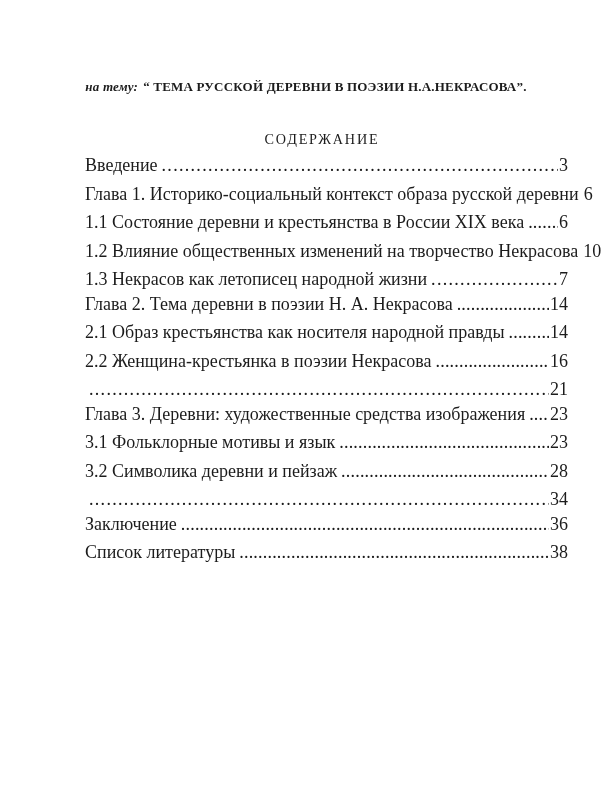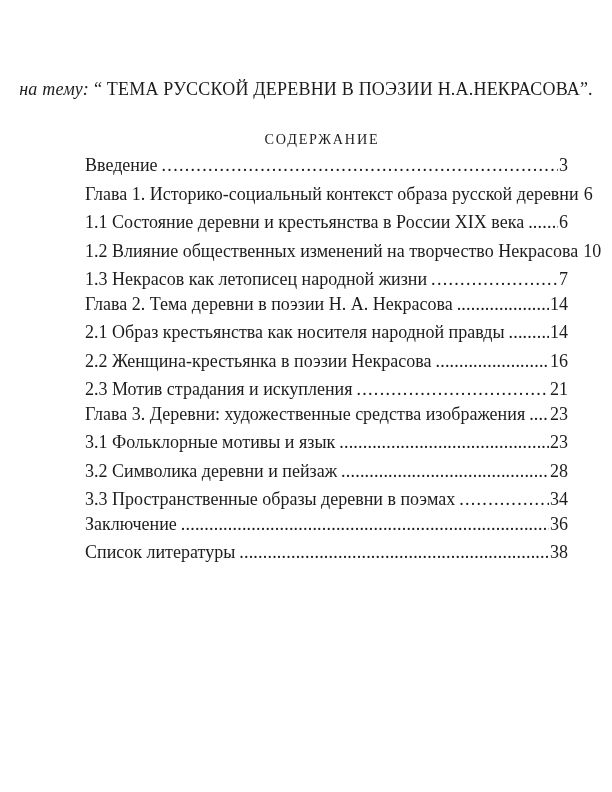--- a/index.html
+++ b/index.html
@@ -15,22 +15,22 @@
     overflow: hidden;
     font-family: "Liberation Serif", "DejaVu Serif", serif;
     color: #1c1c1c;
   }
   .doc-title {
     position: absolute;
     top: 79px;
     left: 0;
     width: 100%;
     text-align: center;
-    font-size: 18px;
-    font-weight: 400;
+    font-size: 13px;
+    font-weight: 700;
     white-space: nowrap;
     letter-spacing: 0.2px;
   }
   .doc-title .title-prefix {
     font-style: italic;
     margin-right: 5px;
   }
   .toc-heading {
     position: absolute;
     top: 131px;
@@ -131,21 +131,20 @@
       <span class="page-num">14</span>
     </div>
 
     <div class="toc-row">
       <span class="label">2.2 Женщина-крестьянка в поэзии Некрасова</span>
       <span class="leader">........................................................................................................................................................................................................................................</span>
       <span class="page-num">16</span>
     </div>
 
     <div class="toc-row">
-      <span class="label">2.3 Мотив страдания и искупления</span>
       <span class="leader wide">........................................................................................................................................................................................................................................</span>
       <span class="page-num">21</span>
     </div>
 
     <div class="toc-row tight">
       <span class="label">Глава 3. Деревни: художественные средства изображения</span>
       <span class="leader">........................................................................................................................................................................................................................................</span>
       <span class="page-num">23</span>
     </div>
 
@@ -155,21 +154,20 @@
       <span class="page-num">23</span>
     </div>
 
     <div class="toc-row">
       <span class="label">3.2 Символика деревни и пейзаж</span>
       <span class="leader">........................................................................................................................................................................................................................................</span>
       <span class="page-num">28</span>
     </div>
 
     <div class="toc-row">
-      <span class="label">3.3 Пространственные образы деревни в поэмах</span>
       <span class="leader wide">........................................................................................................................................................................................................................................</span>
       <span class="page-num">34</span>
     </div>
 
     <div class="toc-row tight">
       <span class="label">Заключение</span>
       <span class="leader">........................................................................................................................................................................................................................................</span>
       <span class="page-num">36</span>
     </div>
 

